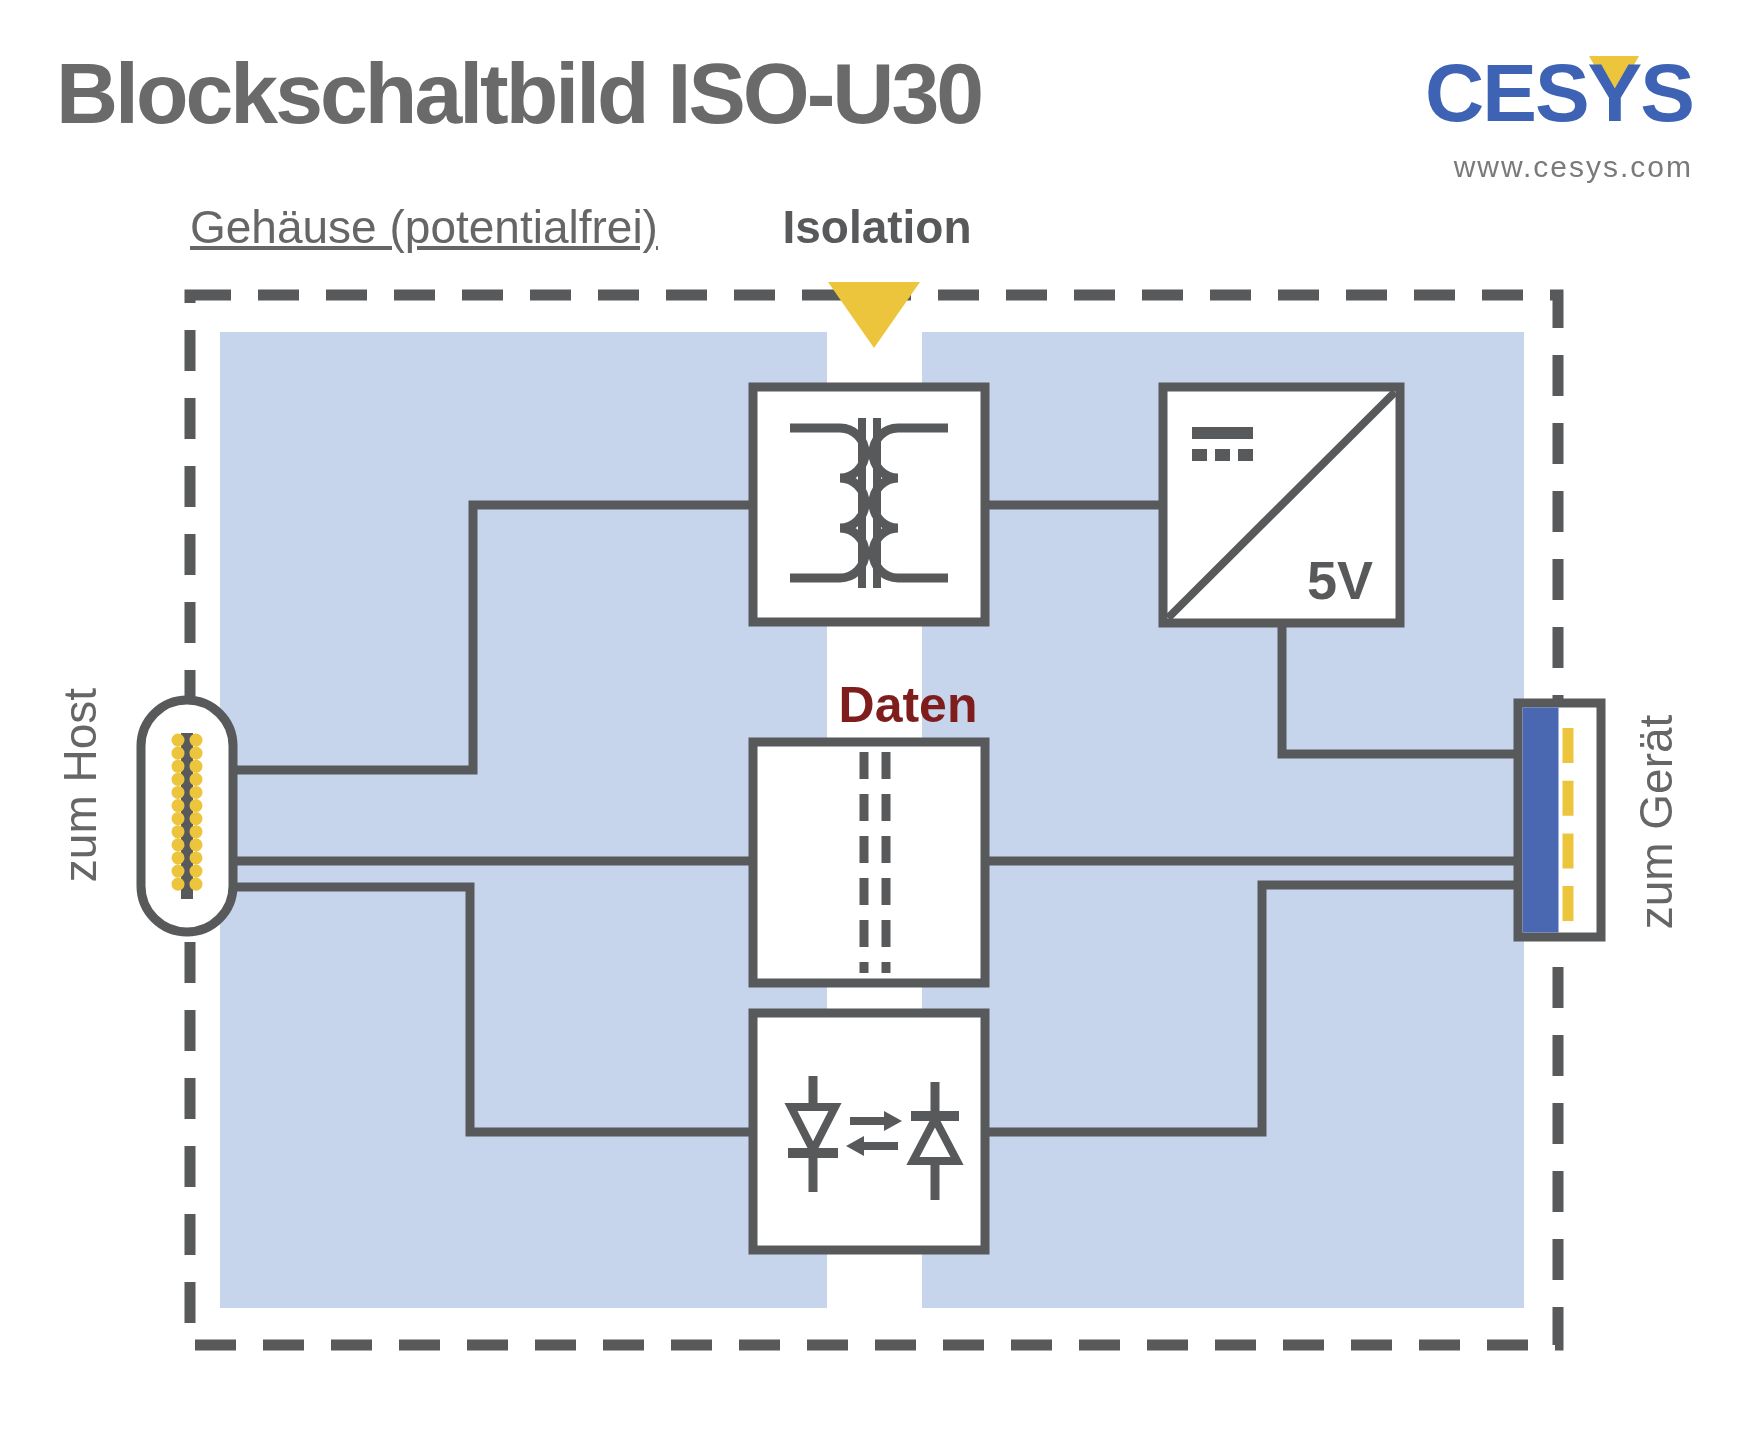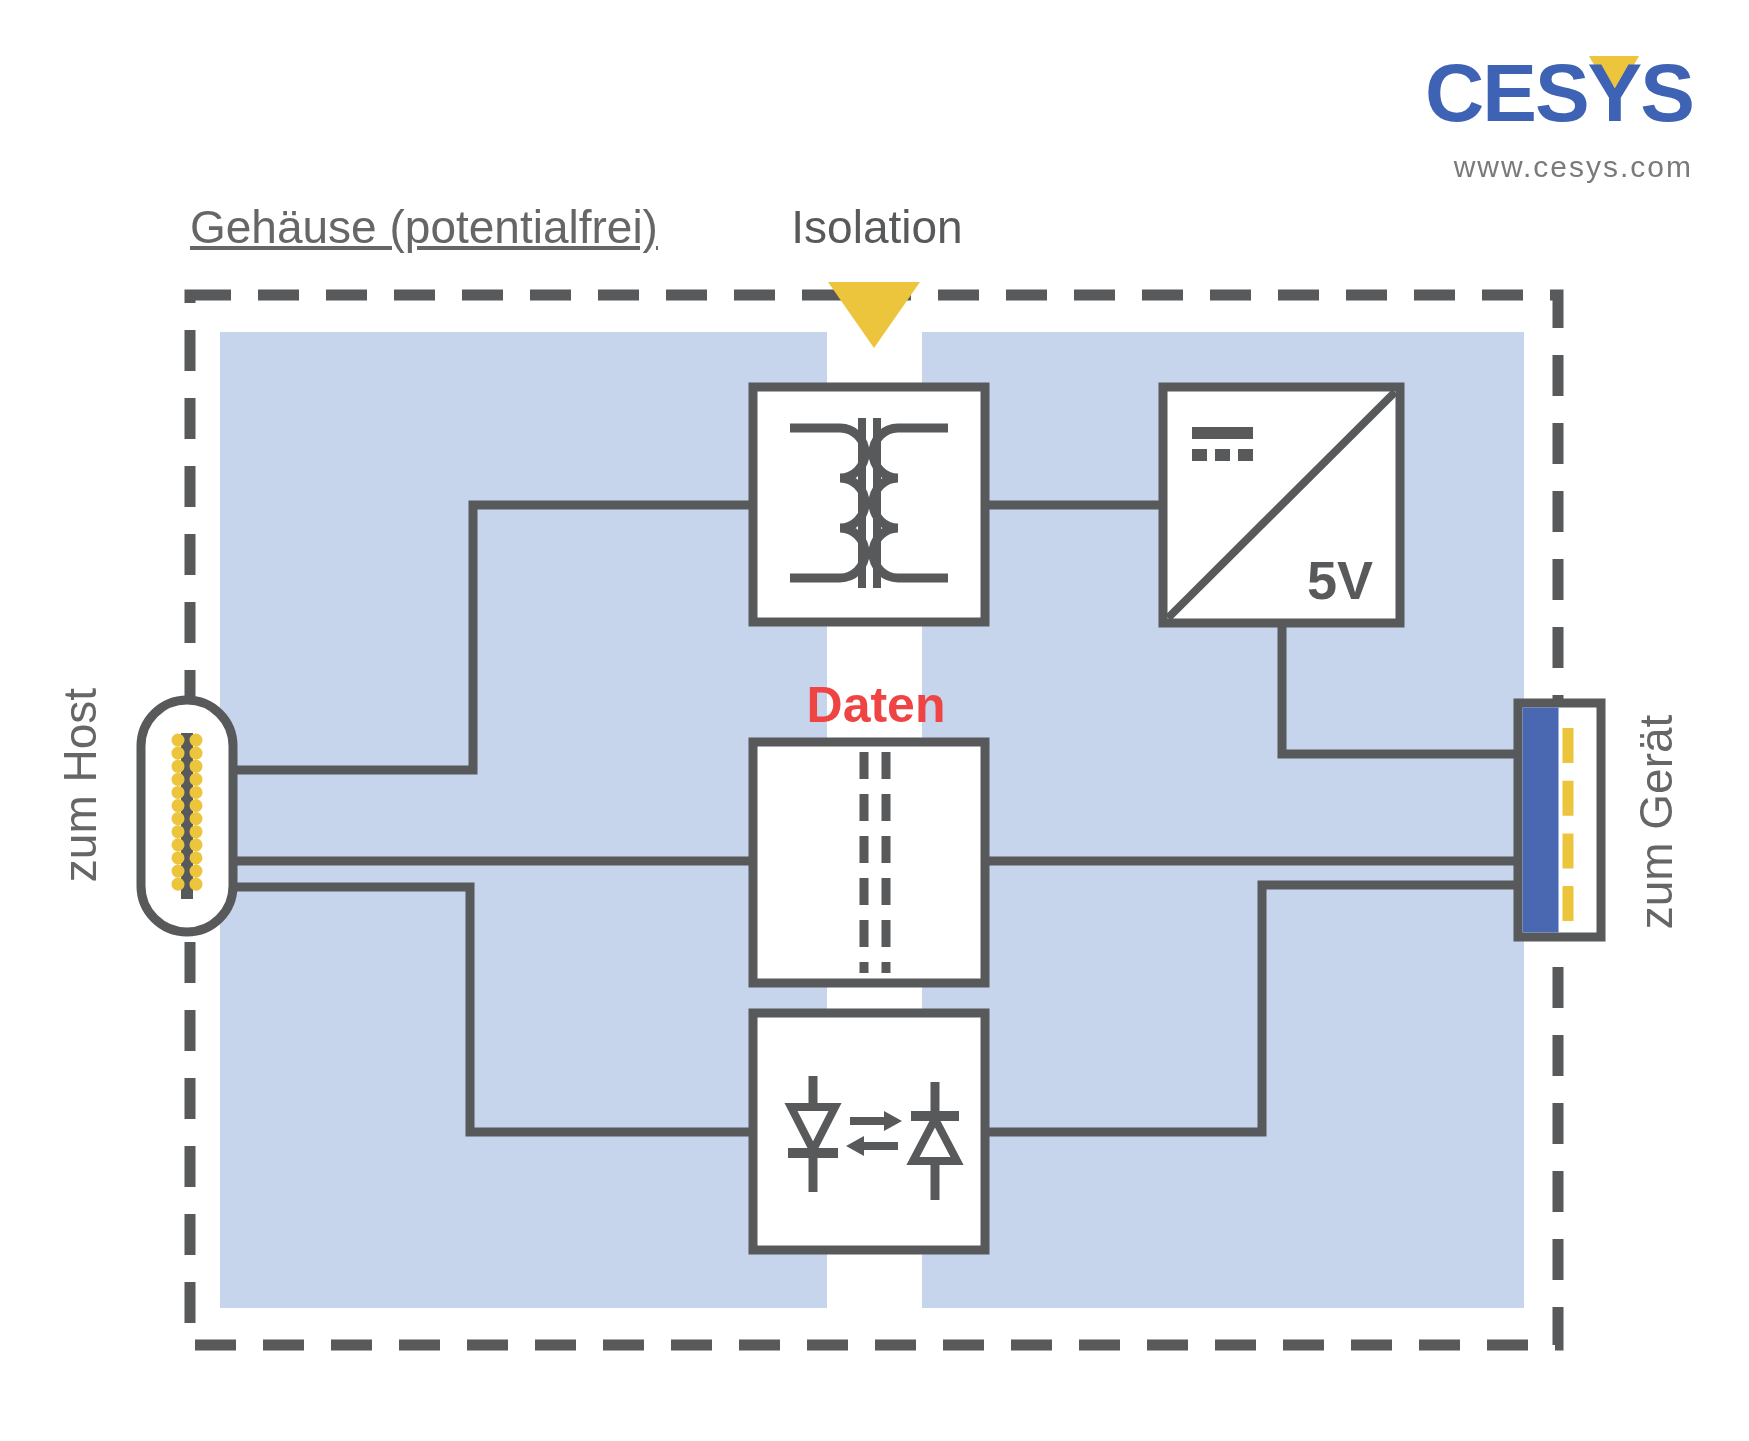--- a/index.html
+++ b/index.html
@@ -19,22 +19,22 @@
     letter-spacing:-2px;line-height:1;
   }
   .logo-triangle{
     position:absolute;z-index:0;right:54px;top:4px;width:0;height:0;
     border-left:25px solid transparent;border-right:25px solid transparent;
     border-top:44px solid #ecc53d;
   }
   .logo-url{font-size:30px;color:#7a7a7a;letter-spacing:2px;margin-top:16px;}
   .lbl{white-space:nowrap;}
   .enclosure-lbl{left:190px;top:200px;font-size:46px;color:#666666;text-decoration:underline;}
-  .isolation-lbl{left:877px;top:200px;transform:translateX(-50%);font-size:46px;font-weight:normal;color:#58595b;}
-  .daten-lbl{left:876px;top:676px;transform:translateX(-50%);font-size:50px;font-weight:bold;color:#ef4444;text-align:right;}
+  .isolation-lbl{left:877px;top:200px;transform:translateX(-50%);font-size:46px;font-weight:bold;color:#58595b;}
+  .daten-lbl{left:908px;top:676px;transform:translateX(-50%);font-size:50px;font-weight:bold;color:#7f1d1d;text-align:right;}
   .host-lbl{
     left:80px;top:785px;font-size:46px;color:#666666;
     transform:translate(-50%,-50%) rotate(-90deg);
   }
   .device-lbl{
     left:1656px;top:822px;font-size:46px;color:#666666;
     transform:translate(-50%,-50%) rotate(-90deg);
   }
   svg{display:block;}
 </style>
@@ -117,20 +117,21 @@
       <line x1="196" y1="740" x2="196" y2="896" stroke="#ecc53d" stroke-width="13" stroke-dasharray="0.1 13" stroke-linecap="round"></line>
     </g>
 
     <g>
       <rect x="1518" y="703" width="83" height="234" fill="#ffffff" stroke="#58595b" stroke-width="9"></rect>
       <rect x="1522.5" y="707.5" width="36" height="225" fill="#4a68b2"></rect>
       <line x1="1568" y1="728" x2="1568" y2="921" stroke="#ecc53d" stroke-width="11" stroke-dasharray="35 17.7"></line>
     </g>
   </svg>
 
+  <div class="abs page-title lbl">Blockschaltbild ISO-U30</div>
 
   <div class="abs logo">
     <div class="logo-wrap">
       <span class="logo-triangle"></span>
       <span class="logo-text">CESYS</span>
     </div>
     <div class="logo-url">www.cesys.com</div>
   </div>
 
   <div class="abs lbl enclosure-lbl">Gehäuse (potentialfrei)</div>

